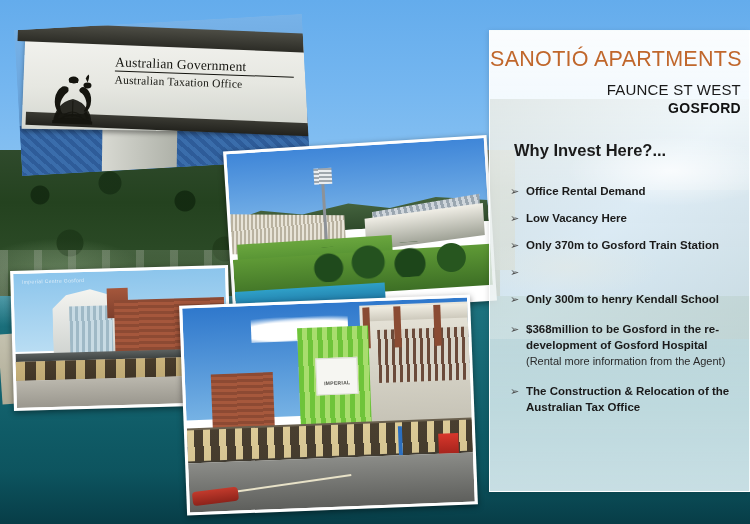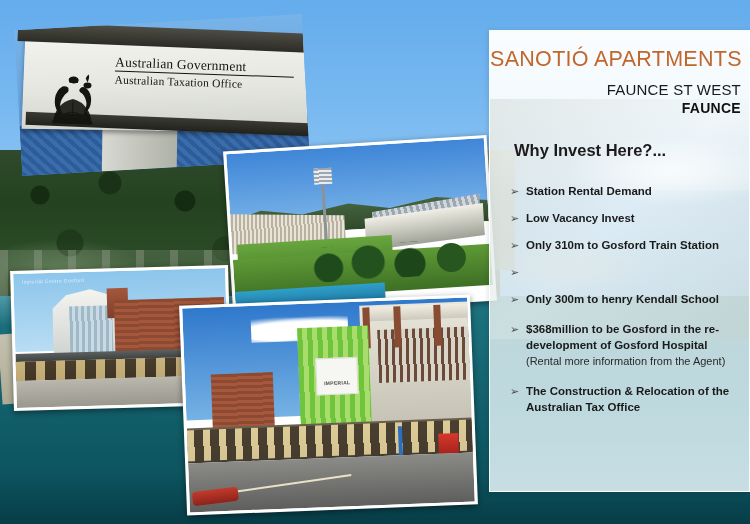--- a/index.html
+++ b/index.html
@@ -397,39 +397,39 @@
       <div class="str-line"></div>
       <div class="str-car"></div>
     </div>
   </div>
 
   <div id="info-panel">
     <div class="panel-haze"></div>
 
     <div id="panel-title">SANOTIÓ APARTMENTS</div>
     <div id="panel-sub1">FAUNCE ST WEST</div>
-    <div id="panel-sub2">FAUNCE</div>
+    <div id="panel-sub2">GOSFORD</div>
 
     <div id="panel-heading">Why Invest Here?...</div>
 
     <div id="bullet-list">
 
       <div class="bullet tight">
         <span class="arrow">➢</span>
-        <span class="btext">Station Rental Demand</span>
+        <span class="btext">Office Rental Demand</span>
       </div>
 
       <div class="bullet tight">
         <span class="arrow">➢</span>
-        <span class="btext">Low Vacancy Invest</span>
+        <span class="btext">Low Vacancy Here</span>
       </div>
 
       <div class="bullet tight">
         <span class="arrow">➢</span>
-        <span class="btext">Only 310m to Gosford Train Station</span>
+        <span class="btext">Only 370m to Gosford Train Station</span>
       </div>
 
       <div class="bullet tight">
         <span class="arrow">➢</span>
       </div>
 
       <div class="bullet big">
         <span class="arrow">➢</span>
         <span class="btext">Only 300m to henry Kendall School</span>
       </div>

